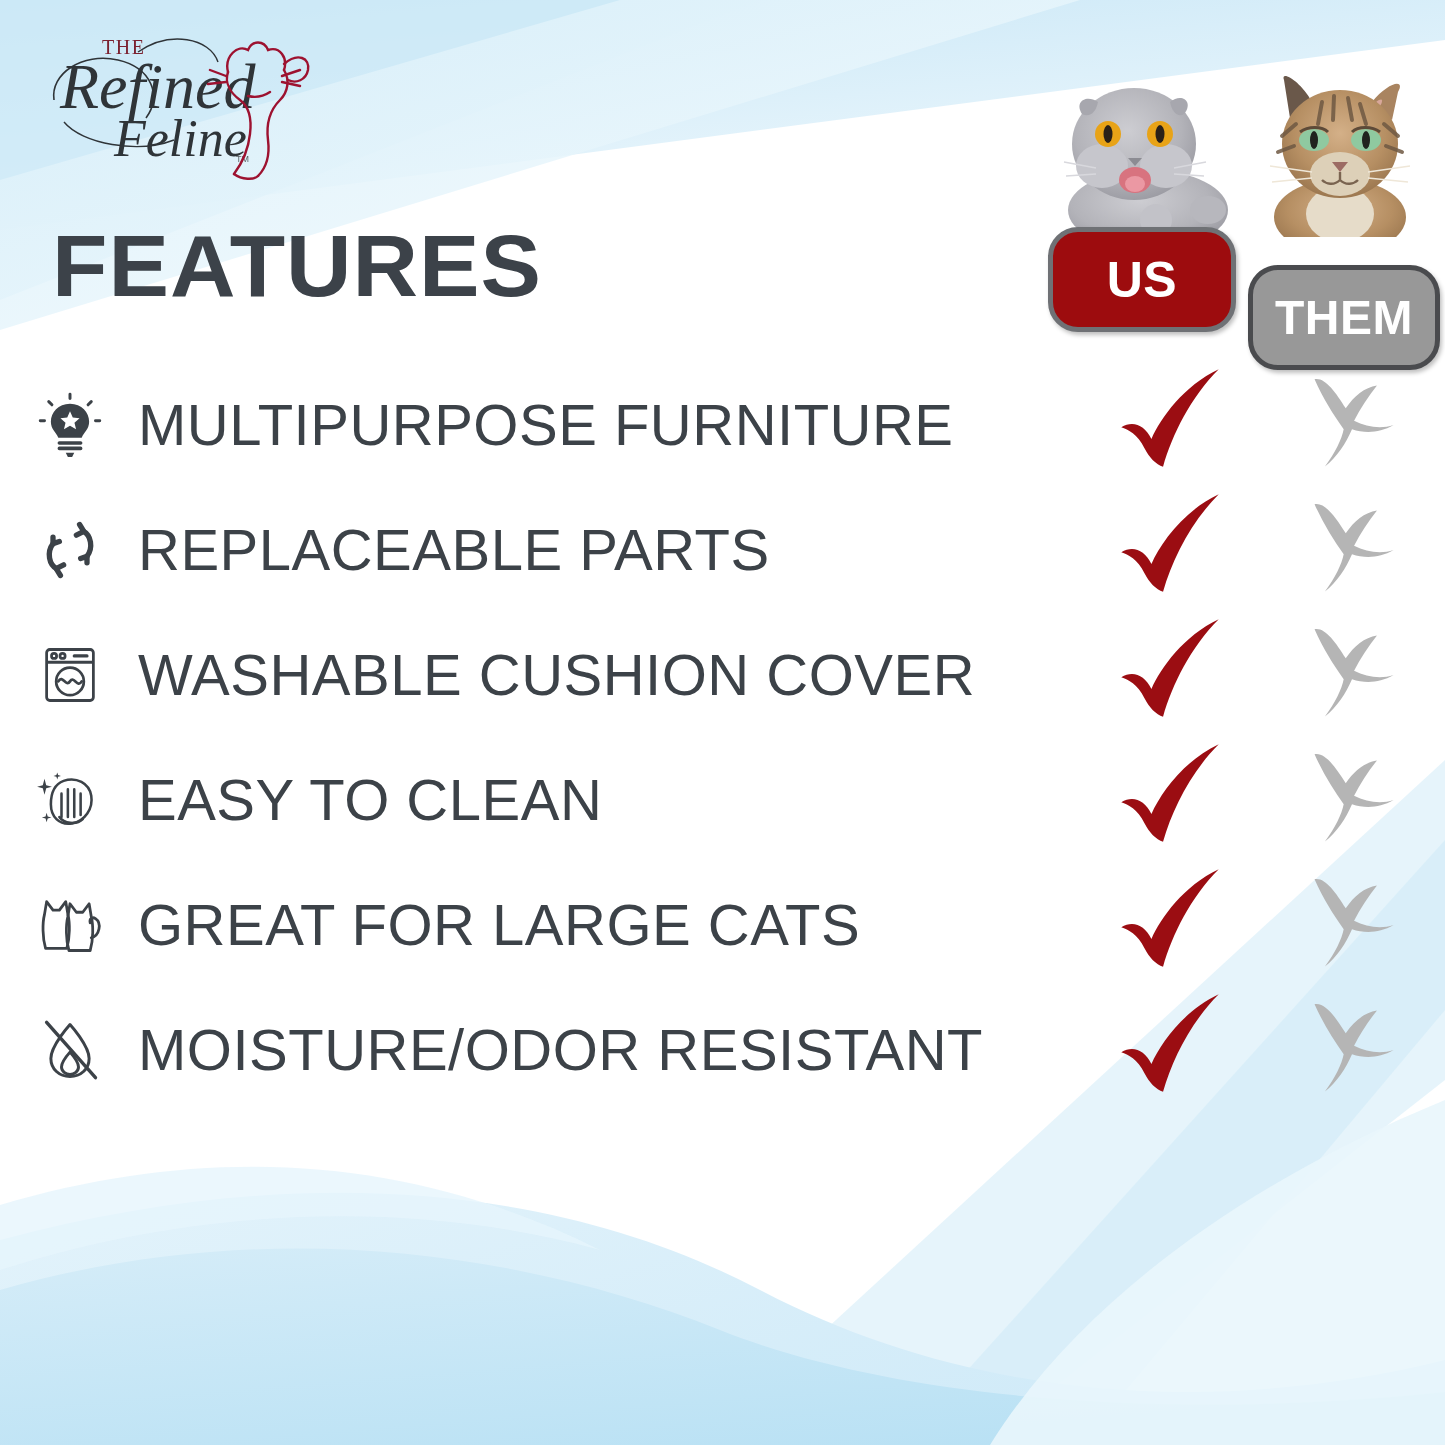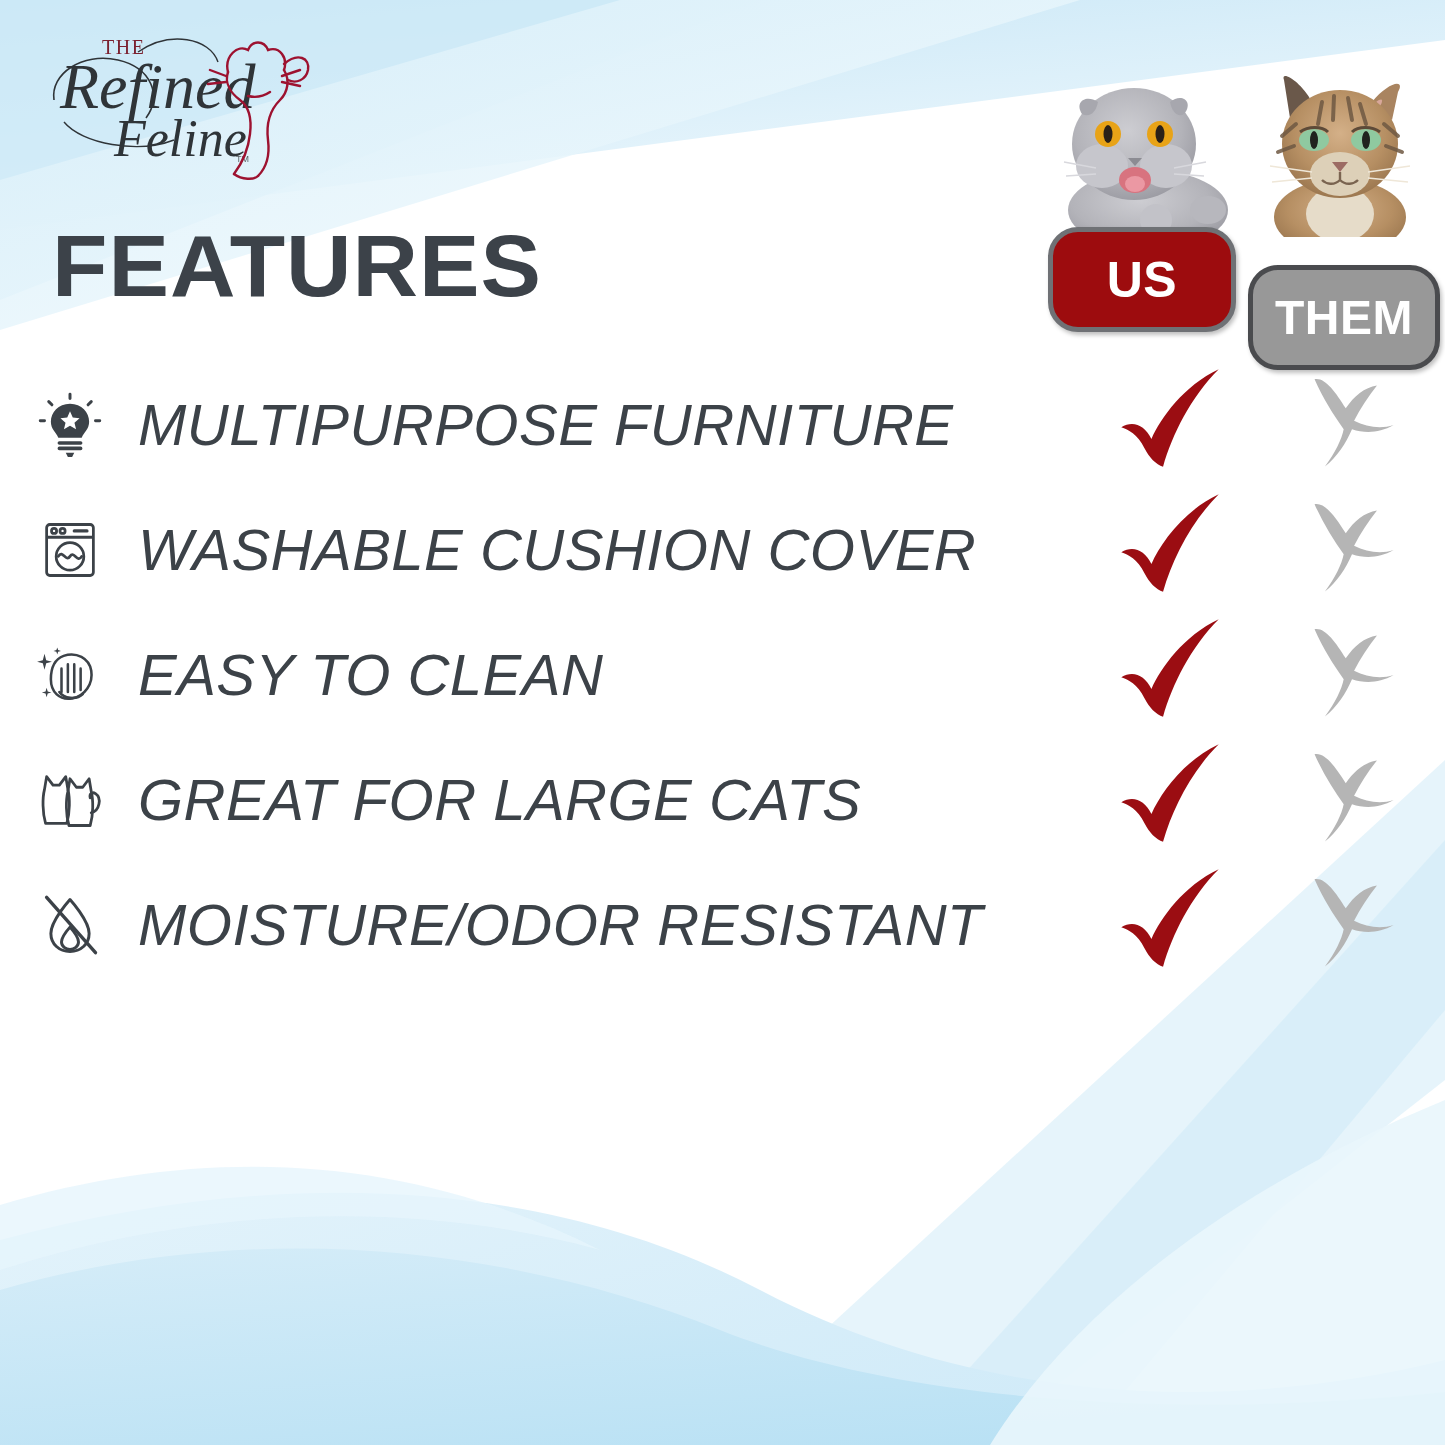--- a/index.html
+++ b/index.html
@@ -77,21 +77,20 @@
   .row .label {
     position:absolute; left:138px; top:50%;
     transform:translateY(-50%) scaleX(1.0);
     transform-origin:left center;
     font-size:58px;
     font-weight:400;
     color:#3c4248;
     white-space:nowrap;
     letter-spacing:0.5px;
     line-height:1;
-    font-style:italic;
   }
   .mark {
     position:absolute; top:50%; transform:translateY(-50%);
   }
   .mark svg { display:block; }
   .mark-check { left:1112px; width:116px; height:116px; }
   .mark-x     { left:1300px; width:104px; height:104px; }
 </style>
 </head>
 <body>
@@ -270,20 +269,43 @@
           <path d="M8 52 C18 46 28 50 34 62 C42 44 62 16 92 2 C68 26 52 58 44 86 C38 84 32 78 28 70 C22 58 14 54 8 52 Z" fill="#9b0d12"></path>
         </svg>
       </span>
       <span class="mark mark-x">
         <svg viewBox="0 0 100 100">
           <path d="M14 6 C24 4 34 18 44 34 C52 22 62 14 74 12 C66 22 58 34 52 46 C64 52 78 54 90 50 C76 58 62 58 50 54 C44 68 36 80 24 90 C34 76 40 64 42 54 C32 40 22 24 14 6 Z" fill="#b5b5b5"></path>
         </svg>
       </span>
     </div>
 
+    <div class="row">
+      <span class="icon">
+        <svg viewBox="0 0 64 64" fill="none" stroke="#3c4248" stroke-width="5" stroke-linecap="round" stroke-linejoin="round">
+          <path d="M44 14 C52 18 54 30 48 38"></path>
+          <path d="M41 8 L45 14.5 L38 18"></path>
+          <path d="M20 50 C12 46 10 34 16 26"></path>
+          <path d="M23 56 L19 49.5 L26 46"></path>
+          <path d="M48 38 L48 44 M48 38 L42 40" stroke-width="5"></path>
+          <path d="M16 26 L16 20 M16 26 L22 24" stroke-width="5"></path>
+        </svg>
+      </span>
+      <span class="label">REPLACEABLE PARTS</span>
+      <span class="mark mark-check">
+        <svg viewBox="0 0 100 100">
+          <path d="M8 52 C18 46 28 50 34 62 C42 44 62 16 92 2 C68 26 52 58 44 86 C38 84 32 78 28 70 C22 58 14 54 8 52 Z" fill="#9b0d12"></path>
+        </svg>
+      </span>
+      <span class="mark mark-x">
+        <svg viewBox="0 0 100 100">
+          <path d="M14 6 C24 4 34 18 44 34 C52 22 62 14 74 12 C66 22 58 34 52 46 C64 52 78 54 90 50 C76 58 62 58 50 54 C44 68 36 80 24 90 C34 76 40 64 42 54 C32 40 22 24 14 6 Z" fill="#b5b5b5"></path>
+        </svg>
+      </span>
+    </div>
 
     <div class="row">
       <span class="icon">
         <svg viewBox="0 0 64 64" fill="none" stroke="#3c4248" stroke-width="2.6" stroke-linejoin="round">
           <rect x="10" y="8" width="44" height="48" rx="3"></rect>
           <path d="M10 20 L54 20"></path>
           <circle cx="17" cy="14" r="2.4"></circle>
           <circle cx="25" cy="14" r="2.4"></circle>
           <path d="M36 14 L48 14" stroke-width="3" stroke-linecap="round"></path>
           <circle cx="32" cy="38" r="13"></circle>

